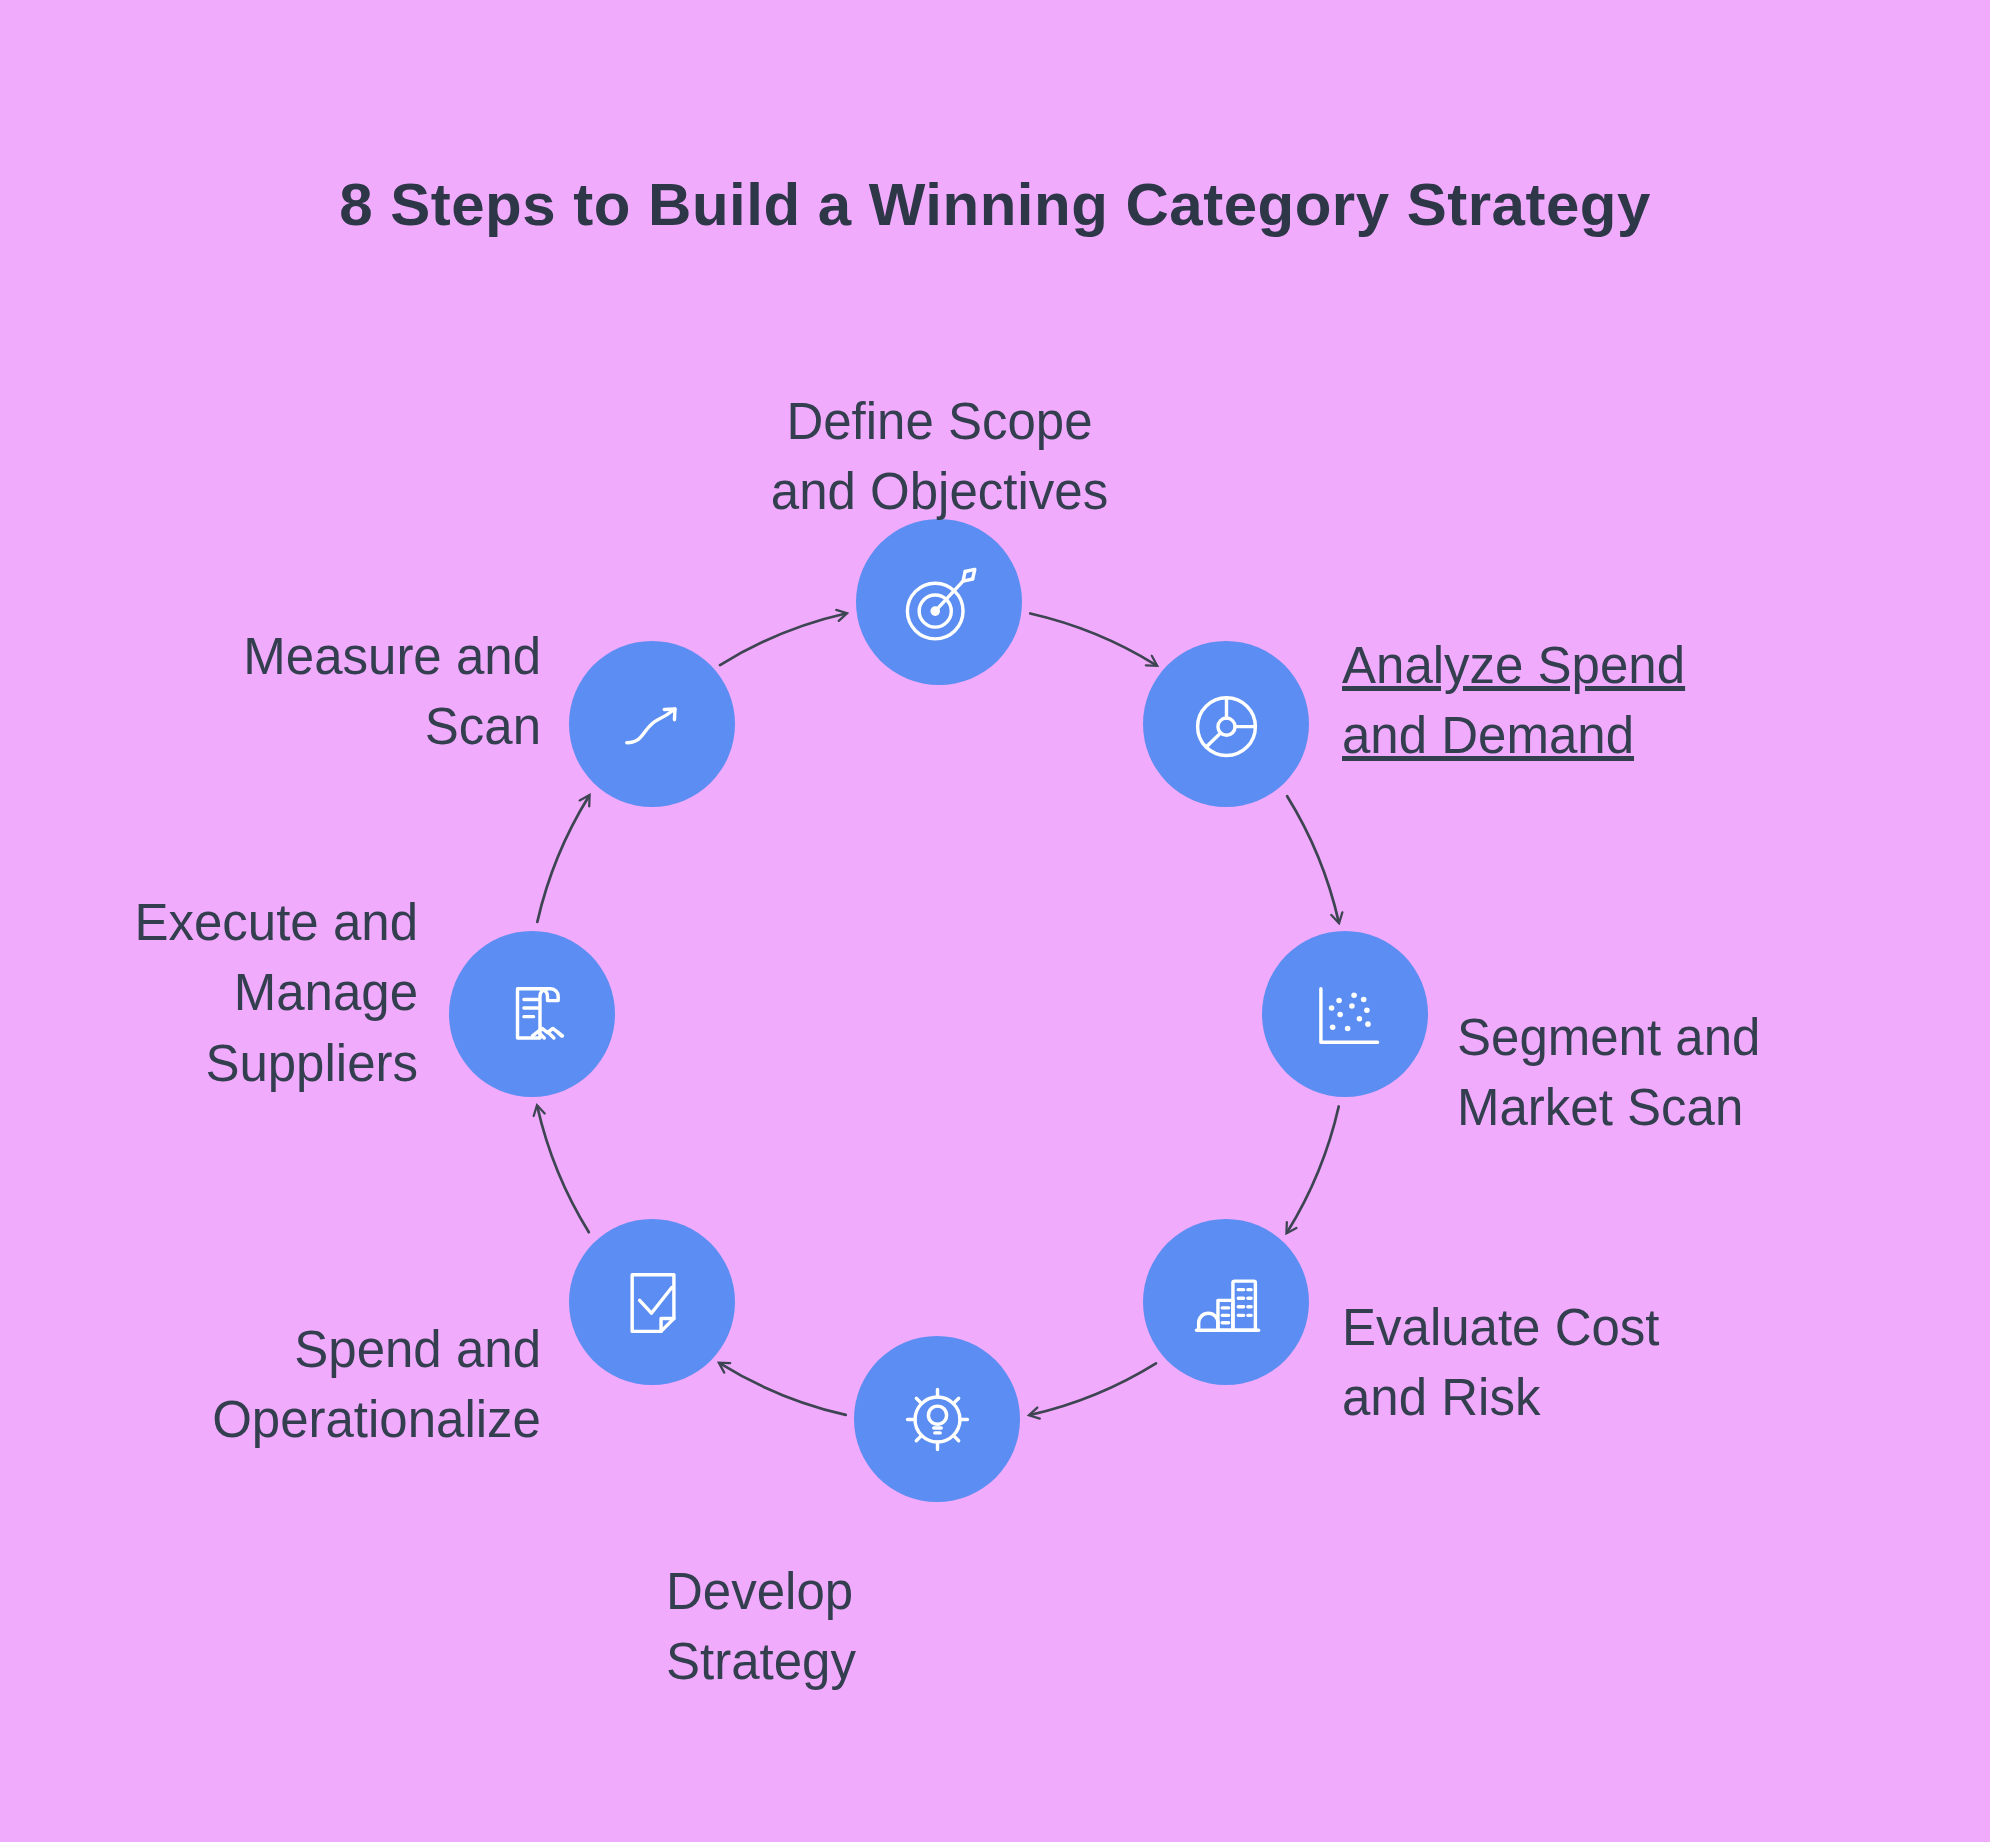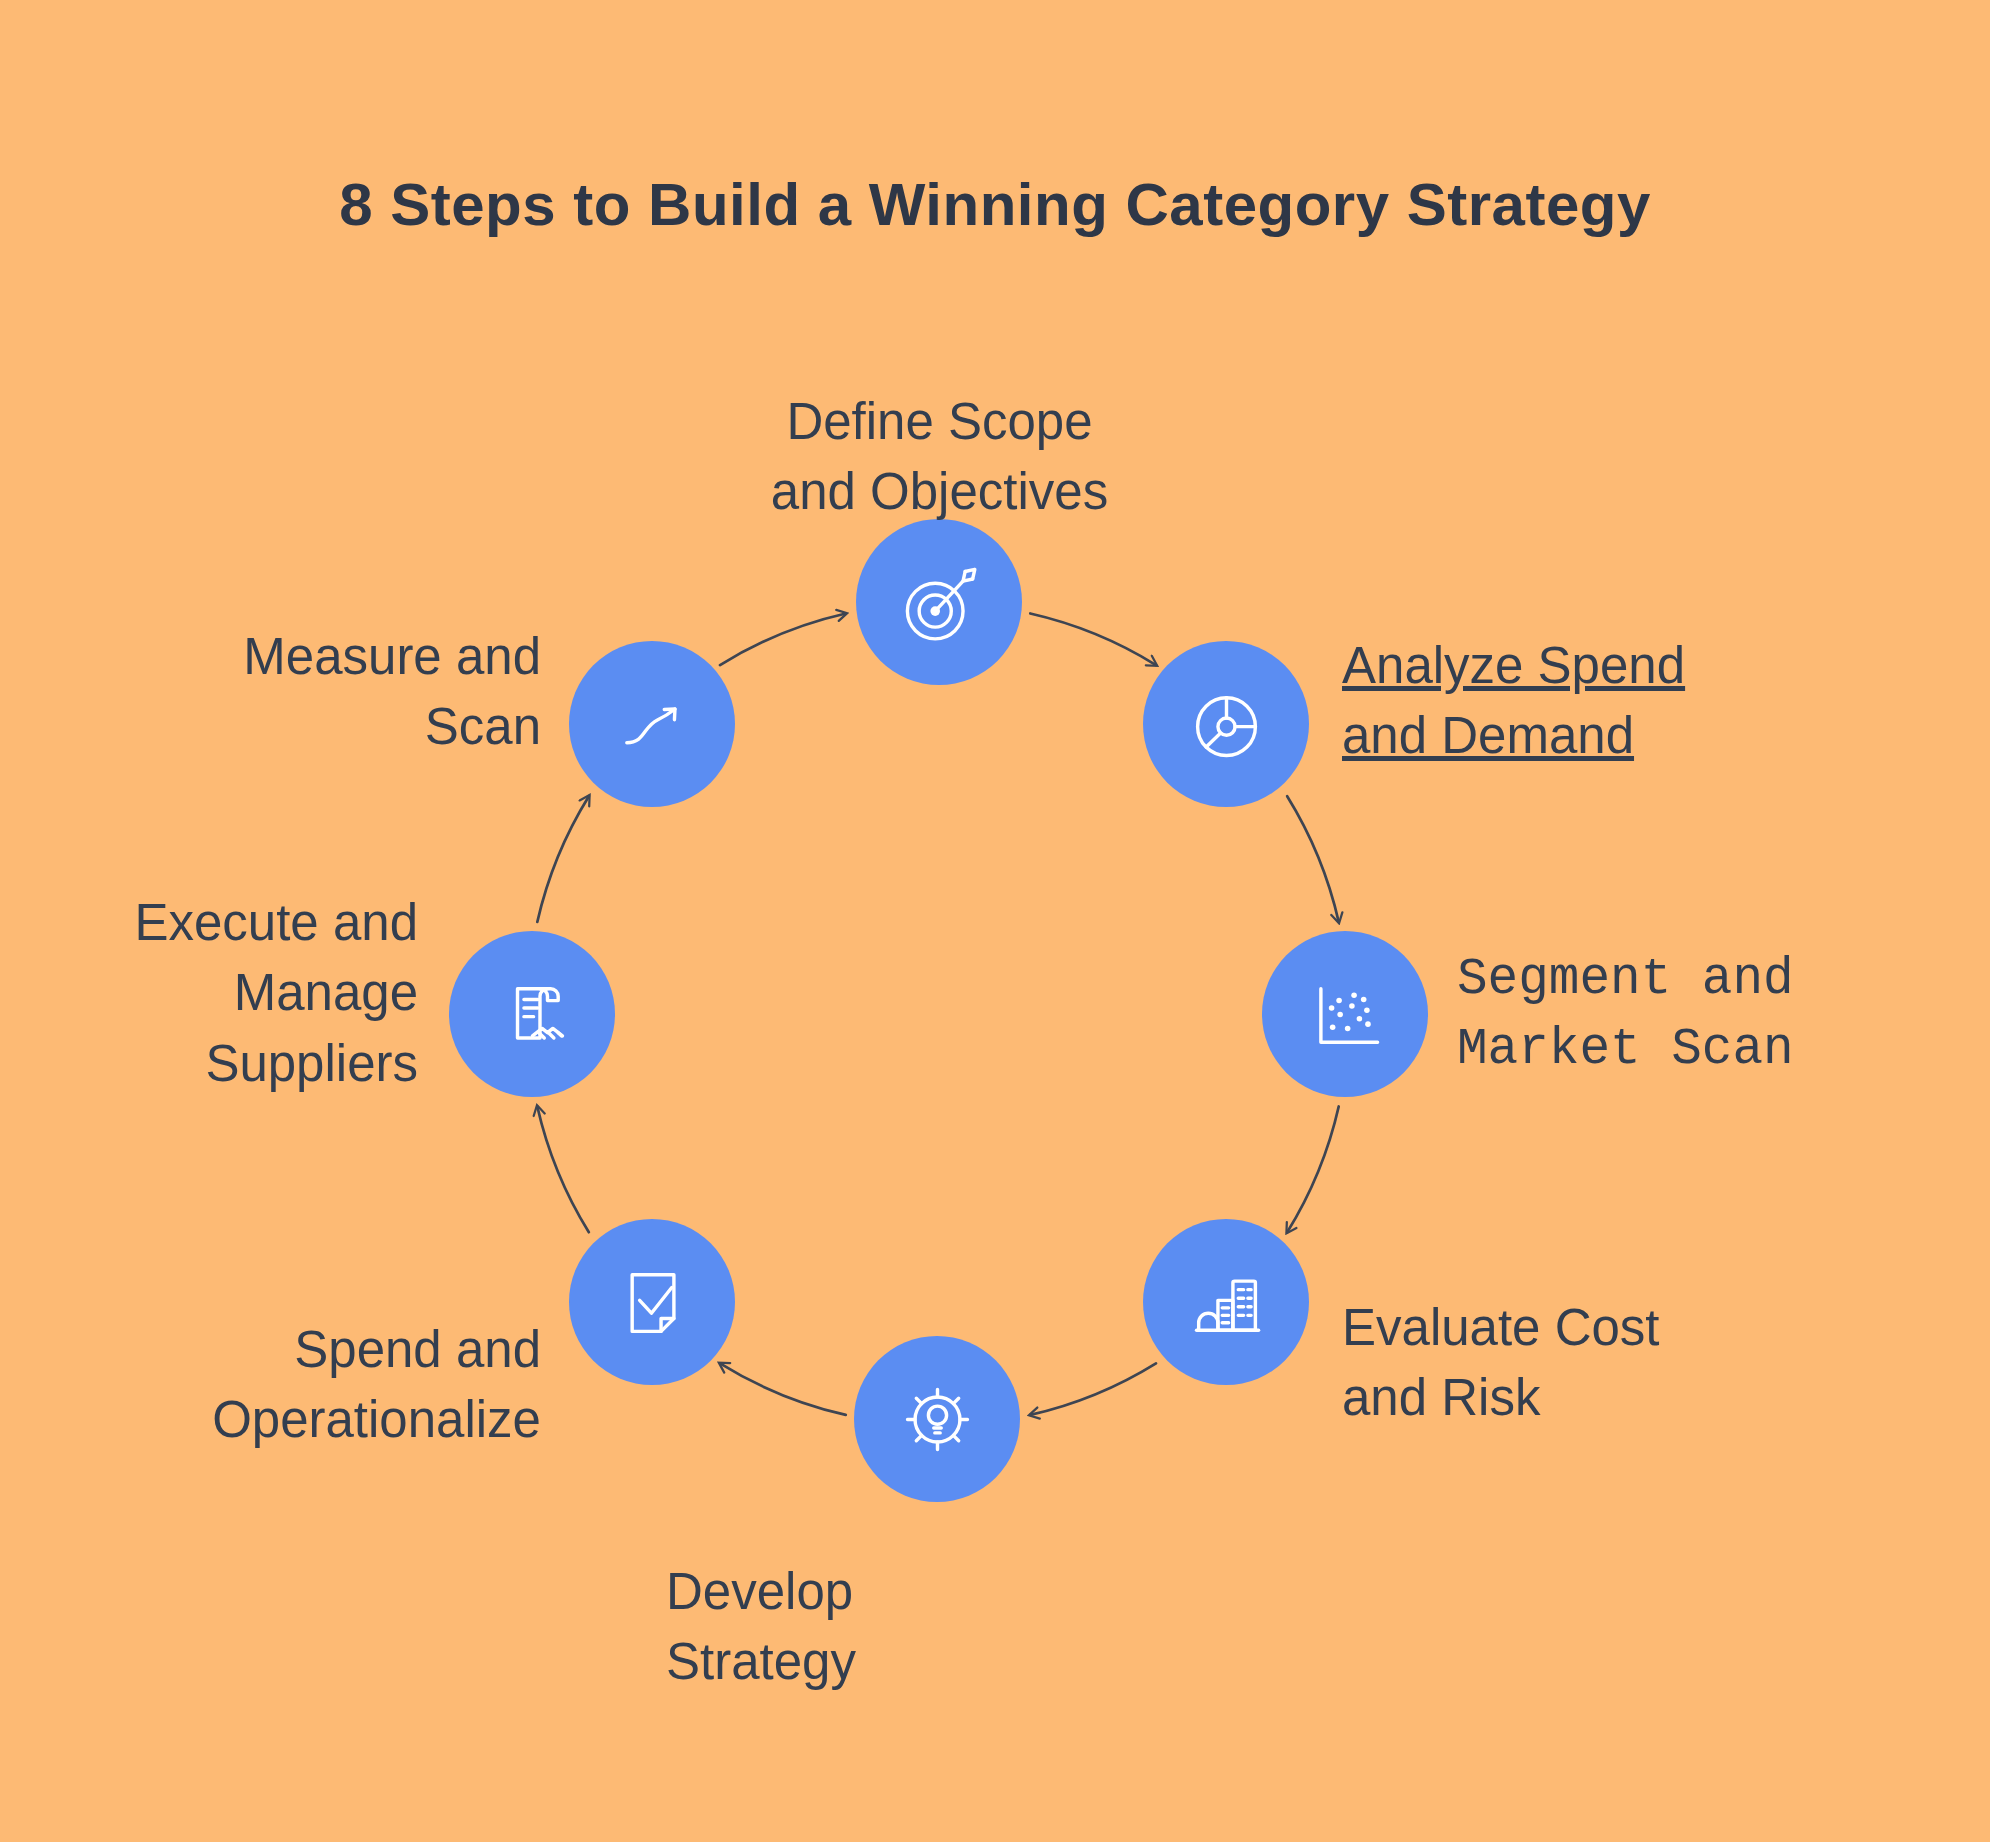--- a/index.html
+++ b/index.html
@@ -1,17 +1,17 @@
 <!DOCTYPE html>
 <html style="font-size:14.5px"><head>
 <meta charset="utf-8">
 <style>
   html,body{margin:0;padding:0;background:#ffffff;}
   body{font-family:"Liberation Sans", sans-serif;}
-  .canvas{position:relative;width:1990px;height:1843px;background:#fdba74;overflow:hidden;}
+  .canvas{position:relative;width:1990px;height:1843px;background:#f0abfc;overflow:hidden;}
 
   .title{
     position:absolute;top:170px;left:0;width:100%;
     text-align:center;font-size:60px;font-weight:700;color:#2e3747;
     letter-spacing:0.5px;
   }
 
   .arrow-layer{position:absolute;left:0;top:0;width:1990px;height:1843px;pointer-events:none;}
 
   .circle{
@@ -29,21 +29,21 @@
   .c6{left:569px;top:1219px;}
   .c7{left:449px;top:931px;}
   .c8{left:569px;top:641px;}
 
   .step-label{
     position:absolute;font-size:51px;line-height:1.38;color:#333e4f;
     white-space:pre-line;
   }
   .l1{left:668px;top:387px;width:543px;text-align:center;}
   .l2{left:1342px;top:631px;width:470px;text-align:left;text-decoration:underline;}
-  .l3{left:1457px;top:945px;width:470px;text-align:left;font-family:Liberation Mono, monospace;}
+  .l3{left:1457px;top:1003px;width:470px;text-align:left;}
   .l4{left:1342px;top:1293px;width:470px;text-align:left;}
   .l5{left:666px;top:1538px;width:543px;text-align:left;margin-top:19px;}
   .l6{left:89px;top:1315px;width:452px;text-align:right;}
   .l7{left:20px;top:888px;width:398px;text-align:right;}
   .l8{left:89px;top:622px;width:452px;text-align:right;}
 
   .logo{
     position:absolute;right:74px;bottom:29px;
     display:flex;align-items:center;gap:11px;
   }

